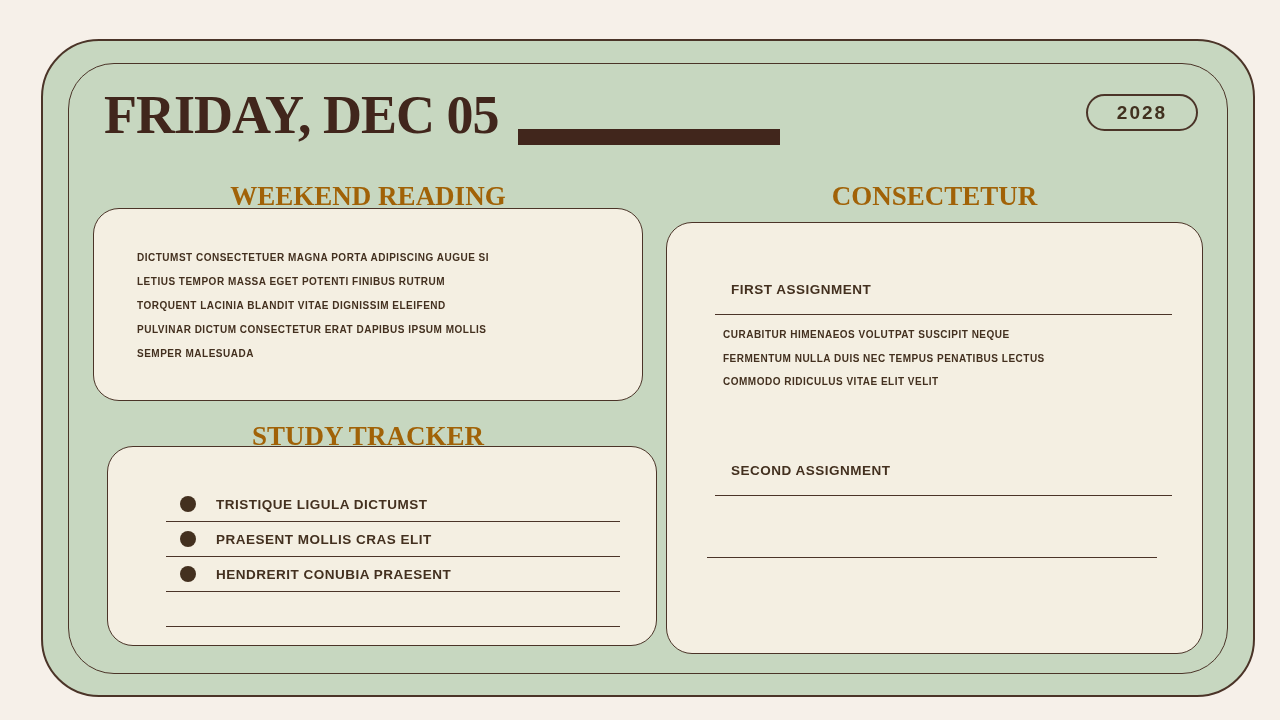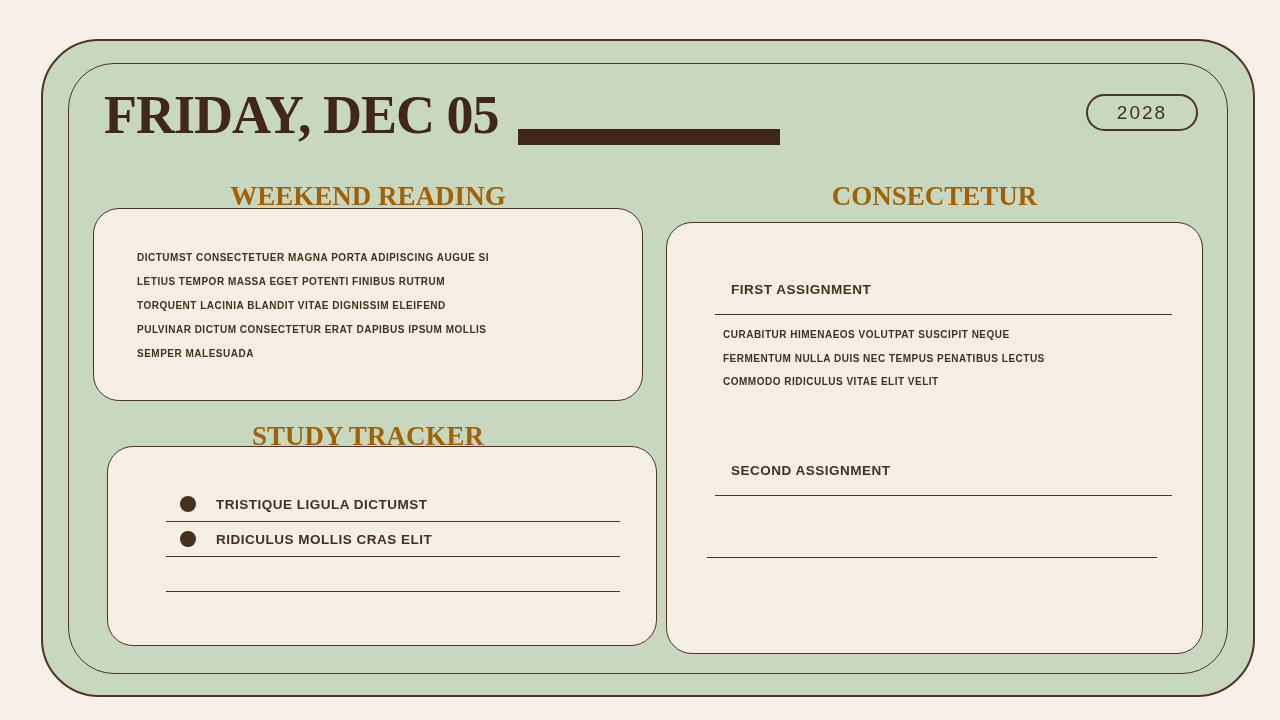--- a/index.html
+++ b/index.html
@@ -46,21 +46,21 @@
     background: #41261c;
   }
 
   .year-badge {
     position: absolute;
     left: 1078px; top: 86px;
     width: 112px; height: 37px;
     border: 2px solid #4b3428;
     border-radius: 19px;
     display: flex; align-items: center; justify-content: center;
-    font-size: 19px; font-weight: normal;
+    font-size: 19px; font-weight: bold;
     letter-spacing: 2px;
     color: #41301f;
   }
 
   .section-heading {
     position: absolute;
     font-family: "Liberation Serif", serif;
     font-size: 27px;
     font-weight: 600;
     color: #a16207;
@@ -158,21 +158,25 @@
 
   <div class="section-heading heading-study">STUDY TRACKER</div>
   <div class="card card-study">
     <div class="study-rows">
       <div class="study-row">
         <span class="bullet-icon"></span>
         <span>TRISTIQUE LIGULA DICTUMST</span>
       </div>
       <div class="study-row">
         <span class="bullet-icon"></span>
-        <span>RIDICULUS MOLLIS CRAS ELIT</span>
+        <span>PRAESENT MOLLIS CRAS ELIT</span>
+      </div>
+      <div class="study-row">
+        <span class="bullet-icon"></span>
+        <span>HENDRERIT CONUBIA PRAESENT</span>
       </div>
       <div class="study-row"></div>
     </div>
   </div>
 
   <div class="section-heading heading-assign">CONSECTETUR</div>
   <div class="card card-assign">
     <div class="assign-entry">
       <div class="assign-label-wrap">
         <div class="assign-label">FIRST ASSIGNMENT</div>

